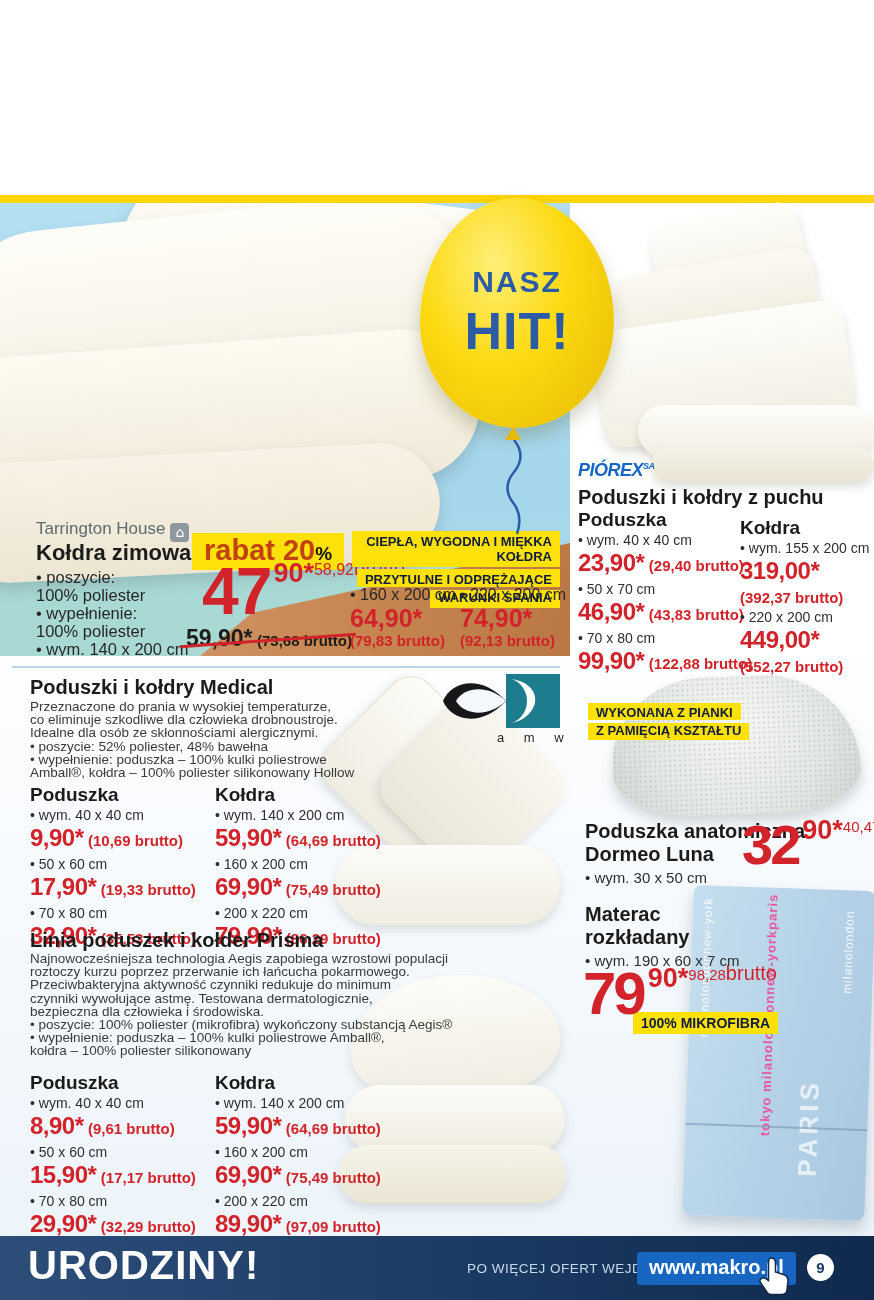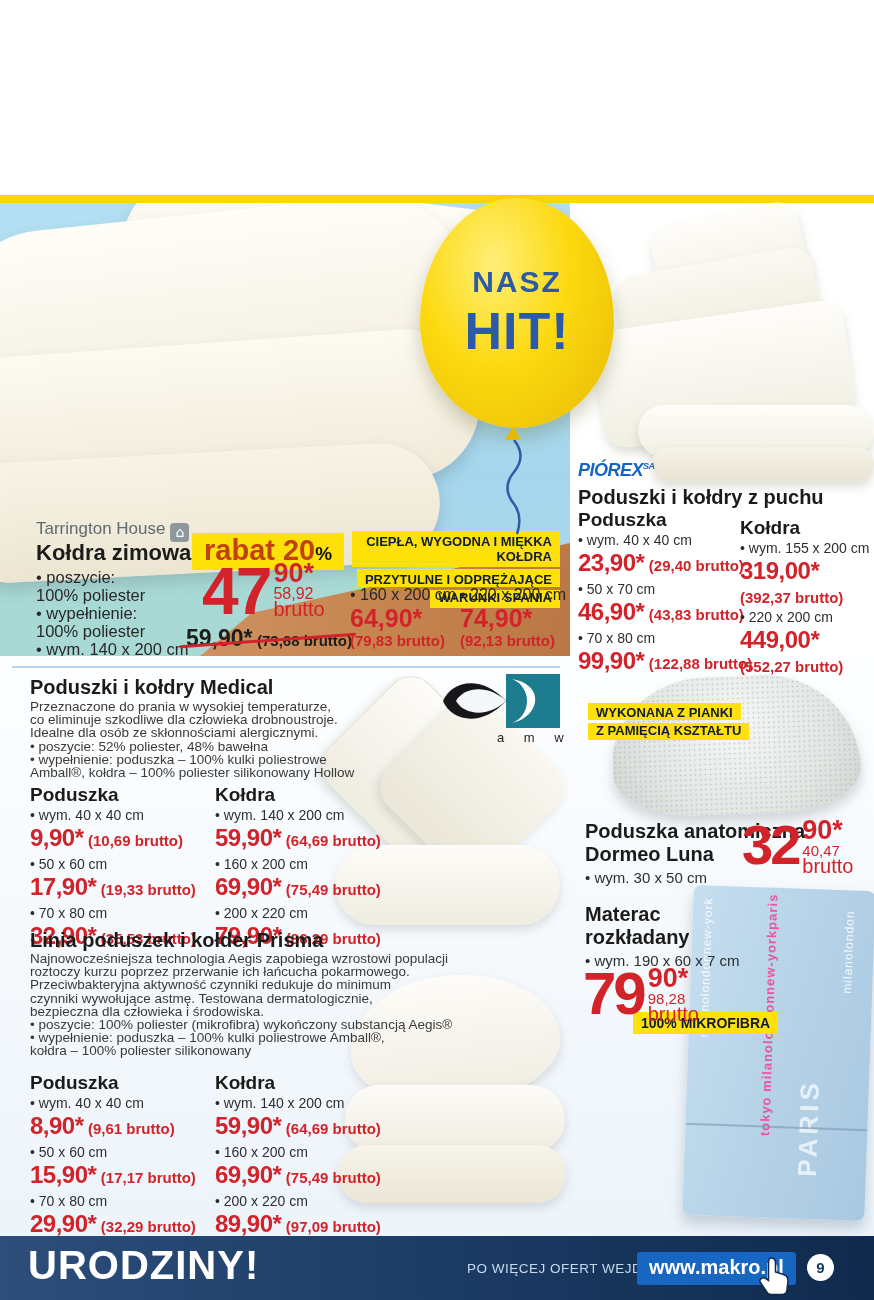--- a/index.html
+++ b/index.html
@@ -58,21 +58,21 @@
   .brand{position:absolute;left:36px;top:316px;font-size:17px;color:#5f6a70;z-index:4;}
   .house-ico{display:inline-block;width:19px;height:19px;background:#8d979c;border-radius:4px;color:#fff;
              font-family:"DejaVu Sans",sans-serif;font-size:14px;text-align:center;line-height:18px;vertical-align:-3px;margin-left:5px;}
   .k-title{position:absolute;left:36px;top:337px;font-size:22px;font-weight:800;color:#1b1b19;z-index:4;}
   .specs{position:absolute;left:36px;top:365px;font-size:16.5px;line-height:18px;color:#272727;z-index:4;}
   .rabat{position:absolute;left:192px;top:330px;background:#ffe10a;padding:1px 12px 3px;z-index:4;}
   .rabat .r1{font-size:29px;font-weight:900;color:#c2410c;}
   .rabat .r2{font-size:19px;font-weight:900;color:#111;}
   .hero-price{position:absolute;left:202px;top:360px;display:flex;z-index:4;}
   .hp-int{font-size:66px;font-weight:900;color:#d2232a;line-height:56px;letter-spacing:-3px;}
-  .hp-side{display:flex;flex-direction:column;margin-left:4px;margin-top:-2px;}
+  .hp-side{display:flex;flex-direction:row;margin-left:4px;margin-top:-2px;}
   .hp-dec{font-size:27px;font-weight:900;color:#d2232a;line-height:24px;}
   .hp-brut{font-size:16px;color:#d2232a;line-height:17px;}
   .hp-brut2{font-size:20px;color:#d2232a;line-height:15px;}
   .old{position:absolute;left:186px;top:422px;z-index:4;white-space:nowrap;}
   .old .o1{font-size:23px;font-weight:800;color:#1d1d1b;}
   .old .o2{font-size:15px;font-weight:800;color:#1d1d1b;}
   .old .strike{position:absolute;left:-6px;right:-4px;top:52%;height:3px;background:#d2232a;transform:rotate(-4deg);}
   .vcol{position:absolute;z-index:4;white-space:nowrap;}
   .vcol .vs{font-size:16px;color:#272727;}
   .vcol .vp{font-size:25px;font-weight:900;color:#d2232a;line-height:28px;}

